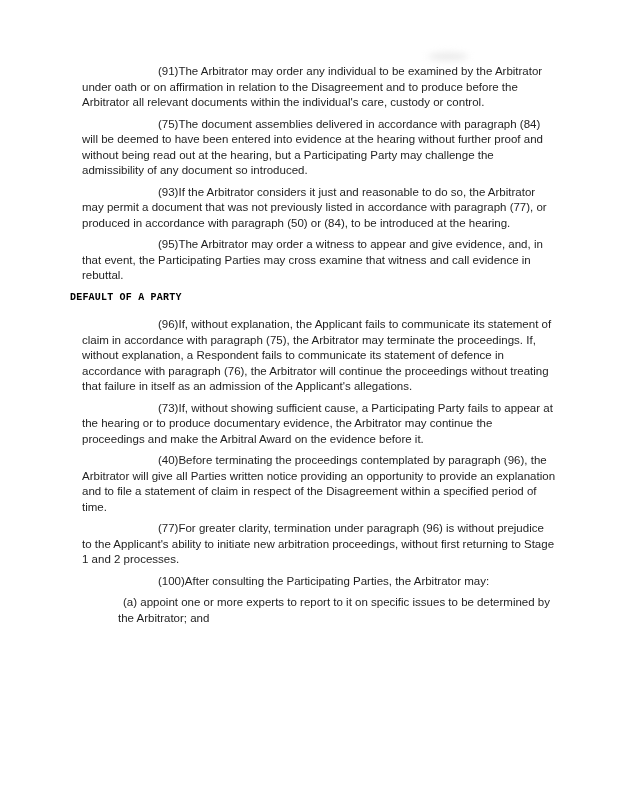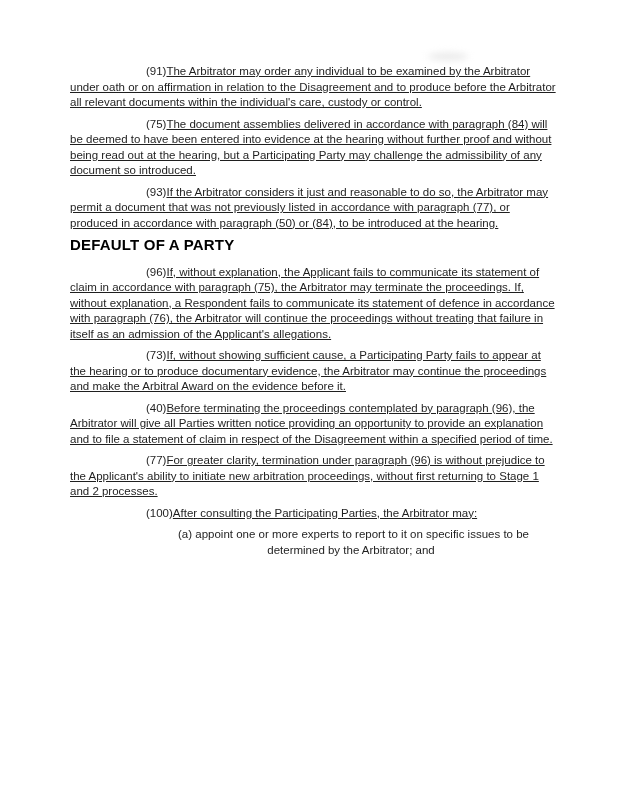--- a/index.html
+++ b/index.html
@@ -17,43 +17,42 @@
   }
   .doc {
     position: absolute;
     left: 70px;
     top: 64px;
     width: 486px;
   }
   .para {
     font-size: 11.5px;
     line-height: 15.5px;
-    margin: 0 0 6px 0;
+    margin: 0 0 6px 12px;
     text-indent: 38px;
     text-align: left;
-    text-decoration: underline;
   }
   .pnum {
     display: inline-block;
     min-width: 42px;
   }
   .heading {
-    font-size: 15px;
+    font-size: 10px;
     font-weight: bold;
     line-height: 15.5px;
     letter-spacing: 0.2px;
     color: #000000;
     margin: 1px 0 12px 0;
+    font-family: Liberation Mono, monospace;
   }
   .subitem {
     font-size: 11.5px;
     line-height: 15.5px;
-    margin: 0 0 6px 76px;
+    margin: 0 0 6px 48px;
     text-indent: 5px;
-    text-align: center;
   }
   .scan-artifact {
     position: absolute;
     left: 428px;
     top: 52px;
     width: 40px;
     height: 9px;
     background: #ededed;
     border-radius: 50%;
     filter: blur(3px);
@@ -66,20 +65,21 @@
 
 <div class="doc">
 
   <p class="para"><span class="pnum">(91)</span><span>The Arbitrator may order any individual to be examined by the Arbitrator under oath or on affirmation in relation to the Disagreement and to produce before the Arbitrator all relevant documents within the individual's care, custody or control.</span></p>
 
   <p class="para"><span class="pnum">(75)</span><span>The document assemblies delivered in accordance with paragraph (84) will be deemed to have been entered into evidence at the hearing without further proof and without being read out at the hearing, but a Participating Party may challenge the admissibility of any document so introduced.</span></p>
 
   <p class="para"><span class="pnum">(93)</span><span>If the Arbitrator considers it just and reasonable to do so, the Arbitrator may permit a document that was not previously listed in accordance with paragraph (77), or produced in accordance with paragraph (50) or (84), to be introduced at the hearing.</span></p>
 
 
+  <p class="para"><span class="pnum">(95)</span><span>The Arbitrator may order a witness to appear and give evidence, and, in that event, the Participating Parties may cross examine that witness and call evidence in rebuttal.</span></p>
 
   <h2 class="heading">DEFAULT OF A PARTY</h2>
 
   <p class="para"><span class="pnum">(96)</span><span>If, without explanation, the Applicant fails to communicate its statement of claim in accordance with paragraph (75), the Arbitrator may terminate the proceedings. If, without explanation, a Respondent fails to communicate its statement of defence in accordance with paragraph (76), the Arbitrator will continue the proceedings without treating that failure in itself as an admission of the Applicant's allegations.</span></p>
 
   <p class="para"><span class="pnum">(73)</span><span>If, without showing sufficient cause, a Participating Party fails to appear at the hearing or to produce documentary evidence, the Arbitrator may continue the proceedings and make the Arbitral Award on the evidence before it.</span></p>
 
   <p class="para"><span class="pnum">(40)</span><span>Before terminating the proceedings contemplated by paragraph (96), the Arbitrator will give all Parties written notice providing an opportunity to provide an explanation and to file a statement of claim in respect of the Disagreement within a specified period of time.</span></p>
 
   <p class="para"><span class="pnum">(77)</span><span>For greater clarity, termination under paragraph (96) is without prejudice to the Applicant's ability to initiate new arbitration proceedings, without first returning to Stage 1 and 2 processes.</span></p>

